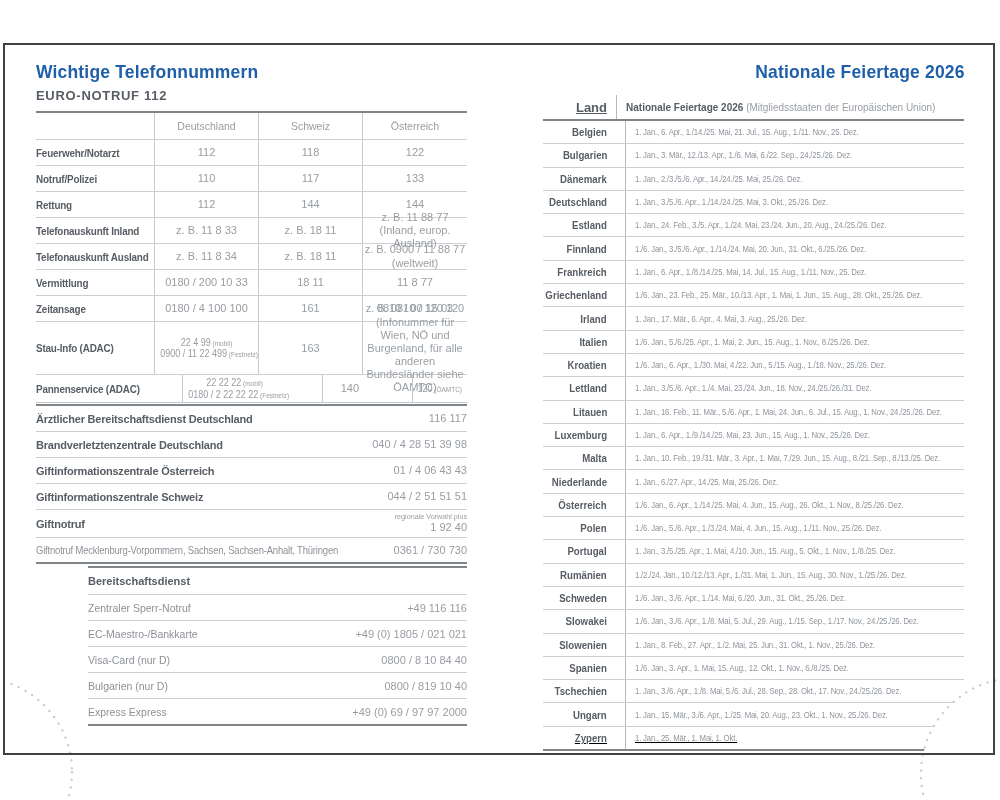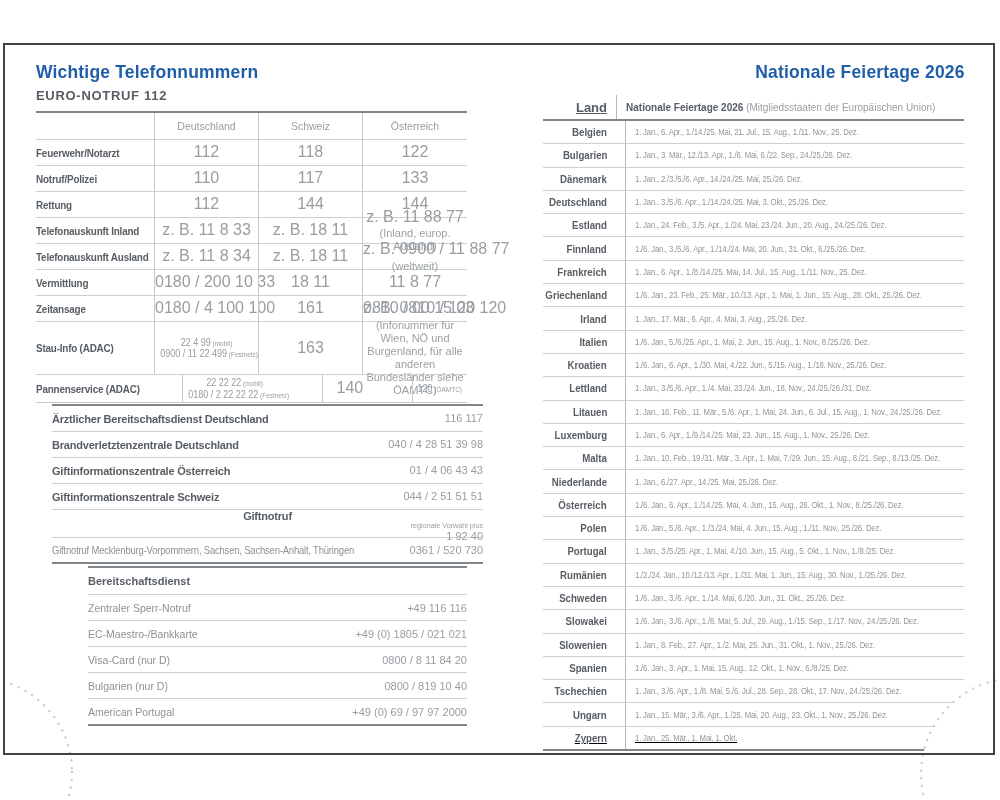--- a/index.html
+++ b/index.html
@@ -31,29 +31,29 @@
   .em-row:nth-child(8){height:52px;}
   .em-row:nth-child(9){height:27px;gap:36px;}
   .em-cell{display:flex;flex-direction:column;justify-content:center;box-sizing:border-box;}
   .em-c0{width:118px;}
   .em-c1{width:104px;border-left:1px solid #c6c9cc;}
   .em-c2{width:104px;border-left:1px solid #c6c9cc;}
   .em-c3{width:105px;border-left:1px solid #c6c9cc;}
   .em-colhead{font-size:10.5px;color:#989da2;text-align:center;}
   .lbl-inner{display:inline-block;font-size:10.5px;font-weight:bold;color:#575d64;
     white-space:nowrap;letter-spacing:-.2px;transform:scaleX(.94);transform-origin:0 50%;}
-  .em-line{font-size:16px;color:#989da2;text-align:center;white-space:nowrap;line-height:1.15;}
+  .em-line{font-size:11px;color:#989da2;text-align:center;white-space:nowrap;line-height:1.15;}
   .em-line.has-note{font-size:10px;transform:scaleX(.9);transform-origin:50% 50%;}
   .note-inline{font-size:7.2px;}
   .block-note{font-size:11px;color:#9aa0a5;text-align:center;line-height:1.18;padding:1px 2px 0;}
 
   .hotlines{position:absolute;left:36px;top:404px;width:431px;border-top:2px solid #80858a;
-    border-bottom:2px solid #80858a;box-sizing:border-box;margin-left:16px;}
+    border-bottom:2px solid #80858a;box-sizing:border-box;}
   .hot-row{display:flex;align-items:center;height:25px;border-bottom:1px solid #cdd0d2;}
-  .hot-row:nth-child(5){height:27px;flex-direction:column;}
+  .hot-row:nth-child(5){height:27px;}
   .hot-row:last-child{border-bottom:none;height:24px;}
   .hot-label{font-size:11px;font-weight:bold;color:#575d64;white-space:nowrap;letter-spacing:-.2px;}
   .hot-label.regular{font-weight:normal;color:#8c9197;font-size:10.5px;display:inline-block;
     transform:scaleX(.9);transform-origin:0 50%;}
   .hot-value{margin-left:auto;font-size:11px;color:#989da2;text-align:right;white-space:nowrap;line-height:1.1;}
   .hot-value .vnote{display:block;font-size:7.2px;line-height:1.1;}
 
   .credit{position:absolute;left:88px;top:566px;width:379px;border-top:2px solid #80858a;
     border-bottom:2px solid #80858a;box-sizing:border-box;}
   .credit-head{display:flex;align-items:center;height:26px;border-bottom:1px solid #cdd0d2;
@@ -258,45 +258,45 @@
       <div class="hot-row">
         <span class="hot-label">Giftinformationszentrale Schweiz</span>
         <div class="hot-value"><span>044 / 2 51 51 51</span></div>
       </div>
       <div class="hot-row">
         <span class="hot-label">Giftnotruf</span>
         <div class="hot-value"><span class="vnote">regionale Vorwahl plus</span><span>1 92 40</span></div>
       </div>
       <div class="hot-row">
         <span class="hot-label regular">Giftnotruf Mecklenburg-Vorpommern, Sachsen, Sachsen-Anhalt, Thüringen</span>
-        <div class="hot-value"><span>0361 / 520 730</span></div>
+        <div class="hot-value"><span>0361 / 730 730</span></div>
       </div>
     </div>
 
   <div class="credit">
     <div class="credit-head">Bereitschaftsdienst</div>
     <div id="cc-body">
         <div class="cc-row">
           <span class="cc-label">Zentraler Sperr-Notruf</span>
           <span class="cc-value">+49 116 116</span>
         </div>
         <div class="cc-row">
           <span class="cc-label">EC-Maestro-/Bankkarte</span>
           <span class="cc-value">+49 (0) 1805 / 021 021</span>
         </div>
         <div class="cc-row">
           <span class="cc-label">Visa-Card (nur D)</span>
-          <span class="cc-value">0800 / 8 11 84 20</span>
+          <span class="cc-value">0800 / 8 10 84 40</span>
         </div>
         <div class="cc-row">
           <span class="cc-label">Bulgarien (nur D)</span>
           <span class="cc-value">0800 / 819 10 40</span>
         </div>
         <div class="cc-row">
-          <span class="cc-label">American Portugal</span>
+          <span class="cc-label">Express Express</span>
           <span class="cc-value">+49 (0) 69 / 97 97 2000</span>
         </div>
       </div>
   </div>
 
   <h1 class="page-title title-right">Nationale Feiertage 2026</h1>
 
   <div class="holiday-table">
     <div class="hd-header">
       <div class="hd-land">Land</div>

